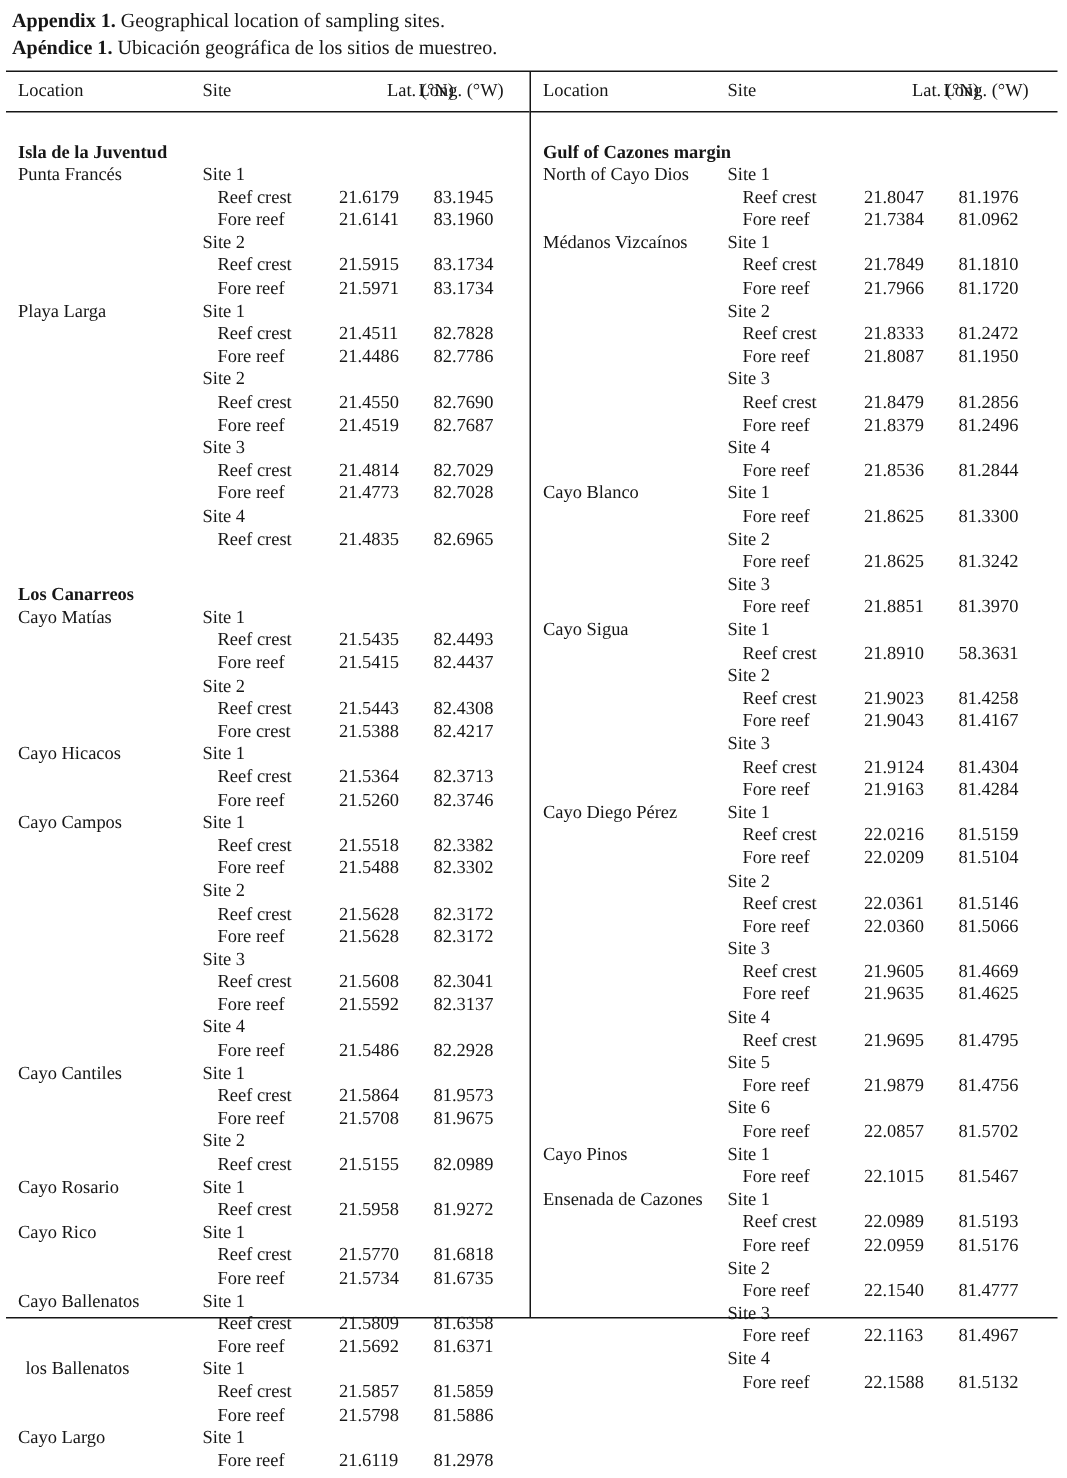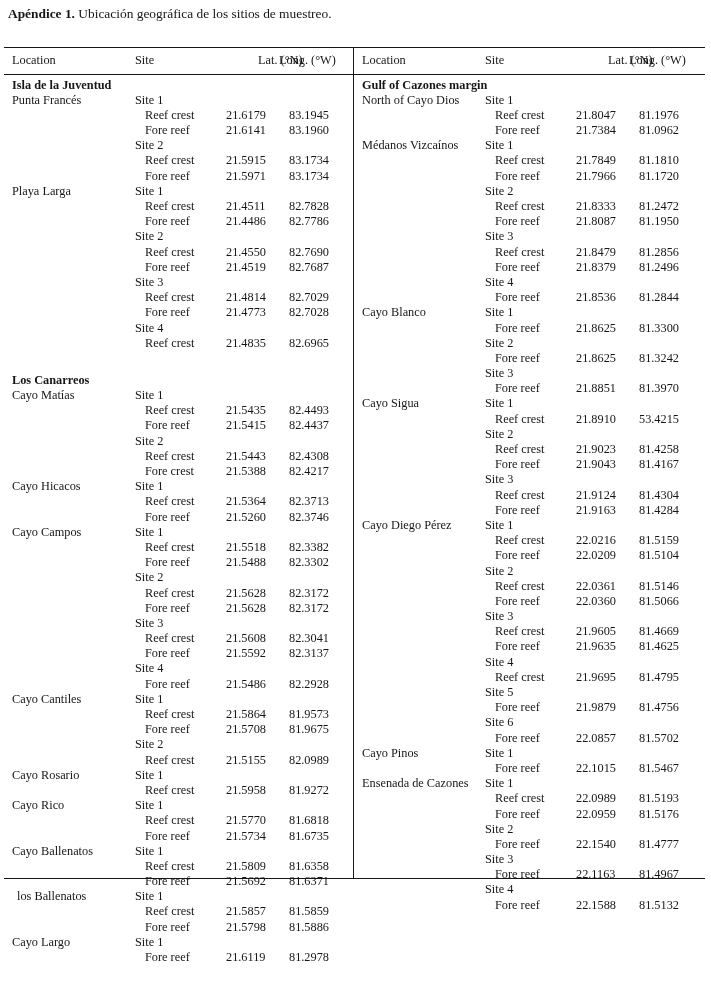--- a/index.html
+++ b/index.html
@@ -22,39 +22,40 @@
   .half.right{flex:1;}
 
   .thead{
     height:26.5px;border-bottom:1.7px solid #161616;box-sizing:border-box;
     display:grid;grid-template-columns:123px 82px 60px 1fr;
     align-items:center;padding-left:8px;font-size:12.3px;white-space:nowrap;
   }
   .h-lat{padding-left:7px;margin-left:34px;}
   .h-long{padding-left:2px;}
 
-  .rows{padding-top:3px;}
+  .rows{padding-top:19px;}
   .trow{
     display:grid;grid-template-columns:123px 82px 60px 1fr;
     height:15.2px;line-height:15.2px;font-size:12.3px;
     box-sizing:border-box;padding-left:8px;white-space:nowrap;
   }
   .trow.spacer{height:22px;}
   .sec-name{font-weight:bold;grid-column:1/-1;}
   .c-loc.ind{padding-left:5px;}
   .c-site.sub{padding-left:10px;}
   .c-lat{padding-left:9px;}
   .c-long{padding-left:12px;}
 </style>
 </head>
 <body>
 
 <div class="page">
 
   <div class="titles">
+    <p class="title-line"><span class="title-label">Appendix 1.</span> <span>Geographical location of sampling sites.</span></p>
     <p class="title-line"><span class="title-label">Apéndice 1.</span> <span>Ubicación geográfica de los sitios de muestreo.</span></p>
   </div>
 
   <div class="table">
 
     <div class="half left">
       <div class="thead">
         <span class="h-loc">Location</span>
         <span class="h-site">Site</span>
         <span class="h-lat">Lat. (°N)</span>
@@ -535,21 +536,21 @@
           <div class="trow">
             <span class="c-loc">Cayo Sigua</span>
             <span class="c-site">Site 1</span>
             <span class="c-lat"></span>
             <span class="c-long"></span>
           </div>
           <div class="trow">
             <span class="c-loc"></span>
             <span class="c-site sub">Reef crest</span>
             <span class="c-lat">21.8910</span>
-            <span class="c-long">53.4215</span>
+            <span class="c-long">58.3631</span>
           </div>
           <div class="trow">
             <span class="c-loc"></span>
             <span class="c-site">Site 2</span>
             <span class="c-lat"></span>
             <span class="c-long"></span>
           </div>
           <div class="trow">
             <span class="c-loc"></span>
             <span class="c-site sub">Reef crest</span>

